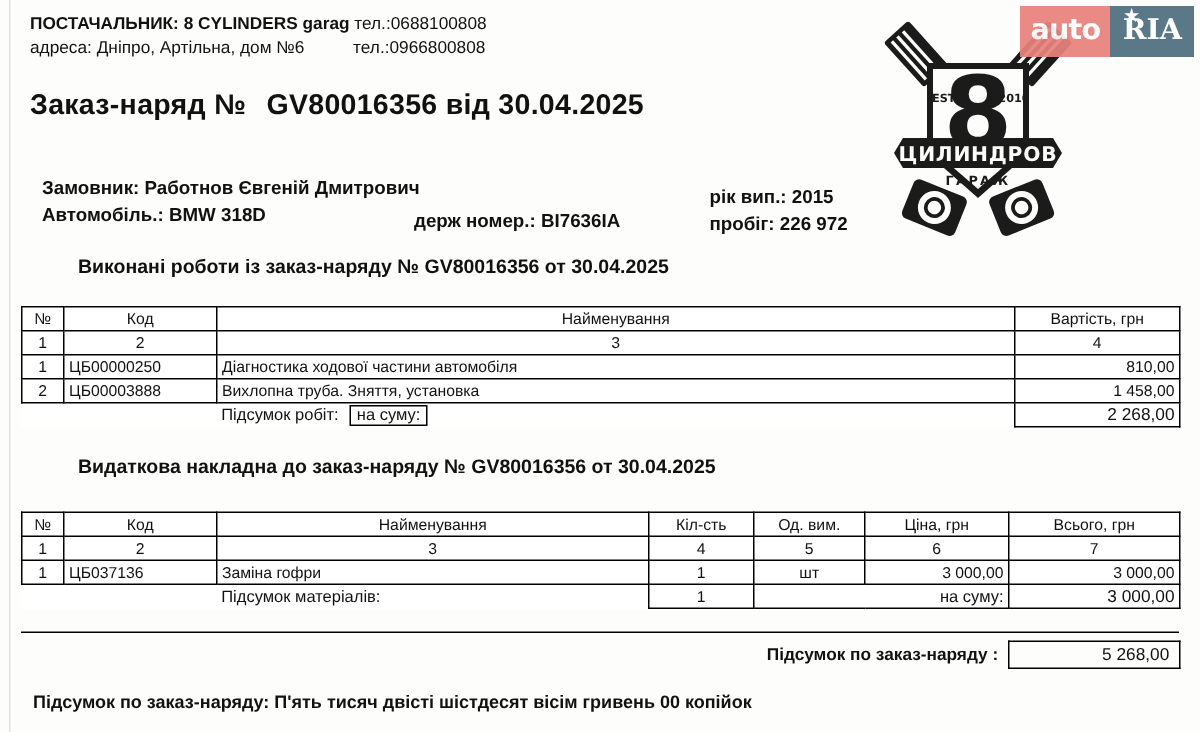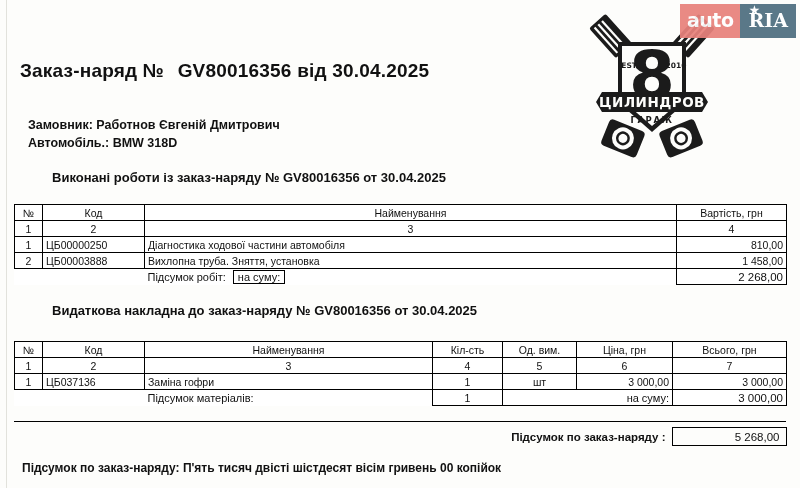--- a/index.html
+++ b/index.html
@@ -229,20 +229,33 @@
     line-height: 11px;
   }
 </style>
 </head>
 <body>
 
 <div id="page">
 
   <div class="paper-edge"></div>
 
+  <div class="supplier">
+    <span class="row">
+      <span class="sup-label">ПОСТАЧАЛЬНИК:</span>
+      <span class="sup-name">8 CYLINDERS garag</span>
+      <span class="sup-tel">тел.:0688100808</span>
+    </span>
+    <span class="row">
+      <span class="sup-addr-label">адреса:</span>
+      <span>Дніпро, Артільна, дом №6</span>
+      <span class="spacer-tel"></span>
+      <span class="sup-tel">тел.:0966800808</span>
+    </span>
+  </div>
 
   <div class="logo">
     <svg width="128" height="158" viewBox="0 0 128 158" xmlns="http://www.w3.org/2000/svg">
       <g fill="#1b1b1b">
 
         <g transform="rotate(-42 34 44)">
           <rect x="24" y="6" width="22" height="40" rx="2"></rect>
           <rect x="27.5" y="9" width="2.2" height="34" fill="#fdfdfb"></rect>
           <rect x="32.5" y="9" width="2.2" height="34" fill="#fdfdfb"></rect>
           <rect x="37.5" y="9" width="2.2" height="34" fill="#fdfdfb"></rect>
@@ -308,21 +321,35 @@
     <div>
       <span>Замовник:</span>
       <span>Работнов Євгеній Дмитрович</span>
     </div>
     <div>
       <span>Автомобіль.:</span>
       <span>BMW 318D</span>
     </div>
   </div>
 
-
+  <div class="plate">
+    <span>держ номер.:</span>
+    <span>BI7636IA</span>
+  </div>
+
+  <div class="vehinfo">
+    <div>
+      <span>рік вип.:</span>
+      <span>2015</span>
+    </div>
+    <div>
+      <span>пробіг:</span>
+      <span>226 972</span>
+    </div>
+  </div>
 
   <div class="section-caption" id="cap-works">Виконані роботи із заказ-наряду №  GV80016356 от 30.04.2025</div>
 
   <table class="doc" id="tbl-works">
     <colgroup>
       <col style="width:28px">
         <col style="width:102px">
         <col style="width:532px">
         <col style="width:110px">
     </colgroup>

